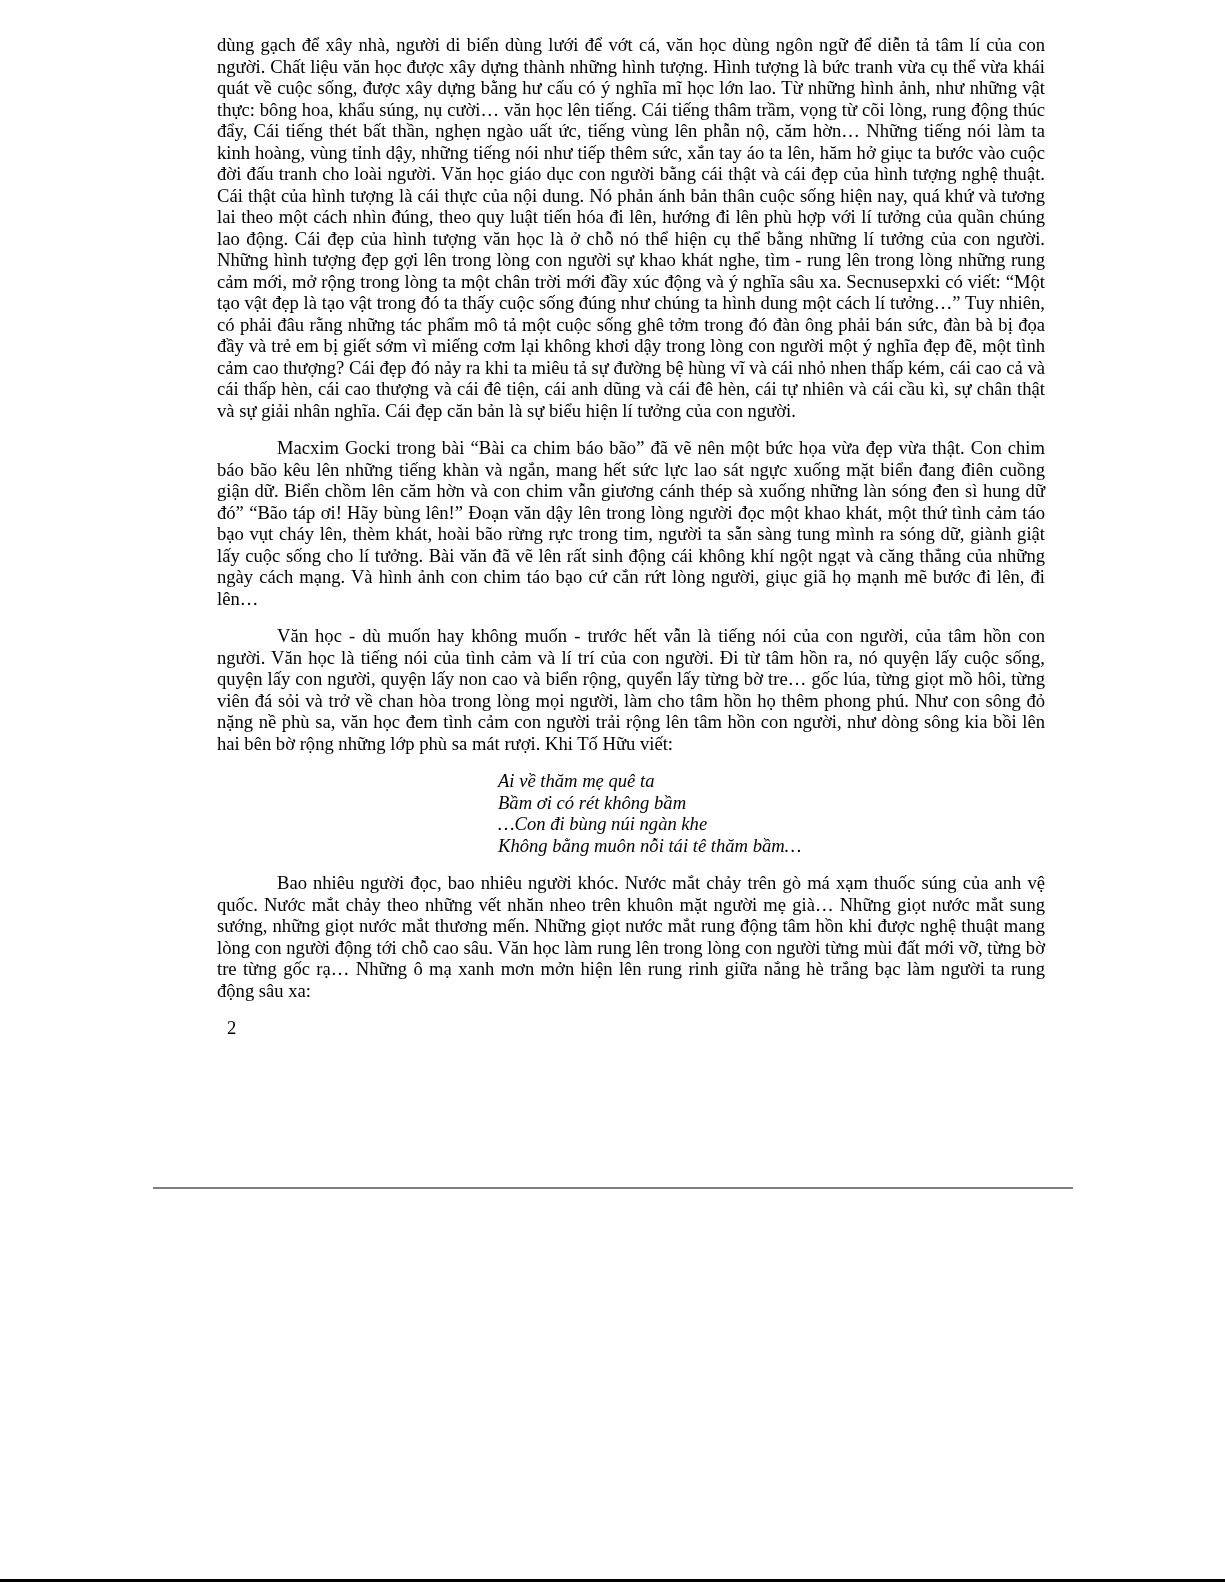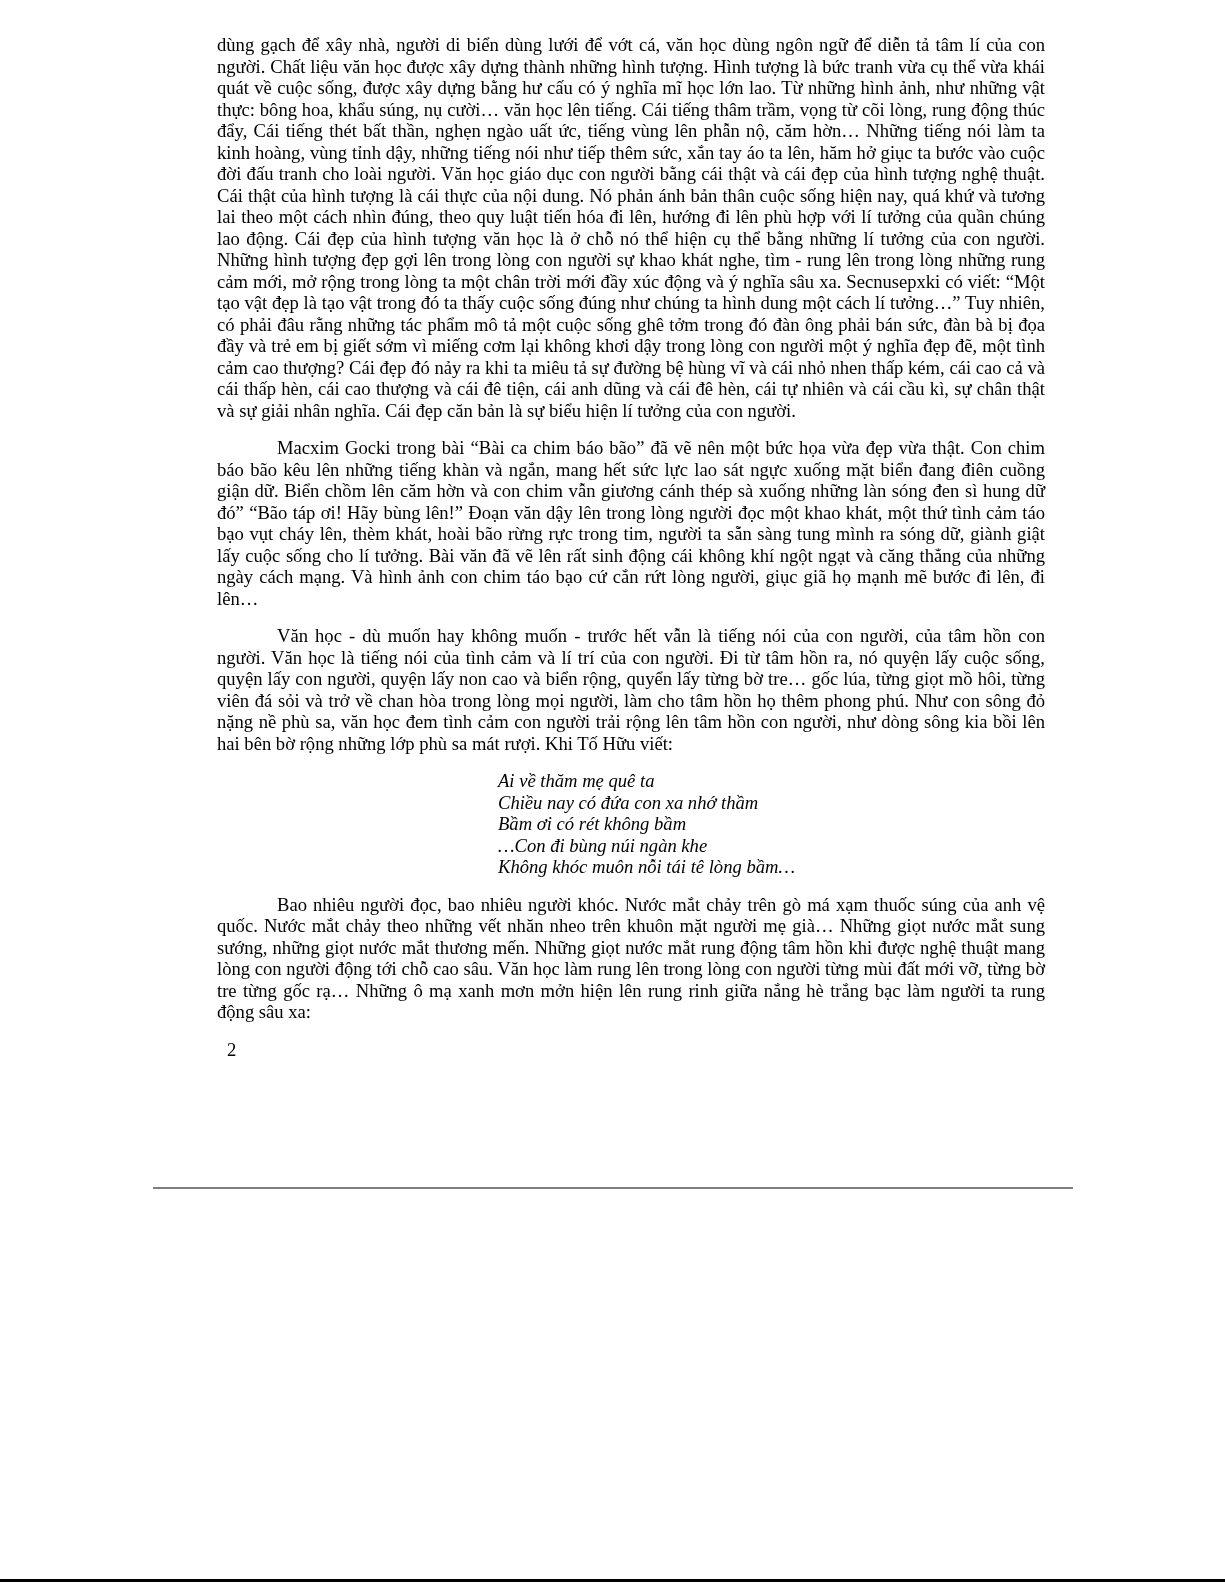--- a/index.html
+++ b/index.html
@@ -66,24 +66,23 @@
 <div class="text-block">
 
   <p class="para">dùng gạch để xây nhà, người di biển dùng lưới để vớt cá, văn học dùng ngôn ngữ để diễn tả tâm lí của con người. Chất liệu văn học được xây dựng thành những hình tượng. Hình tượng là bức tranh vừa cụ thể vừa khái quát về cuộc sống, được xây dựng bằng hư cấu có ý nghĩa mĩ học lớn lao. Từ những hình ảnh, như những vật thực: bông hoa, khẩu súng, nụ cười… văn học lên tiếng. Cái tiếng thâm trầm, vọng từ cõi lòng, rung động thúc đẩy, Cái tiếng thét bất thần, nghẹn ngào uất ức, tiếng vùng lên phẫn nộ, căm hờn… Những tiếng nói làm ta kinh hoàng, vùng tỉnh dậy, những tiếng nói như tiếp thêm sức, xắn tay áo ta lên, hăm hở giục ta bước vào cuộc đời đấu tranh cho loài người. Văn học giáo dục con người bằng cái thật và cái đẹp của hình tượng nghệ thuật. Cái thật của hình tượng là cái thực của nội dung. Nó phản ánh bản thân cuộc sống hiện nay, quá khứ và tương lai theo một cách nhìn đúng, theo quy luật tiến hóa đi lên, hướng đi lên phù hợp với lí tưởng của quần chúng lao động. Cái đẹp của hình tượng văn học là ở chỗ nó thể hiện cụ thể bằng những lí tưởng của con người. Những hình tượng đẹp gợi lên trong lòng con người sự khao khát nghe, tìm - rung lên trong lòng những rung cảm mới, mở rộng trong lòng ta một chân trời mới đầy xúc động và ý nghĩa sâu xa. Secnusepxki có viết: “Một tạo vật đẹp là tạo vật trong đó ta thấy cuộc sống đúng như chúng ta hình dung một cách lí tưởng…” Tuy nhiên, có phải đâu rằng những tác phẩm mô tả một cuộc sống ghê tởm trong đó đàn ông phải bán sức, đàn bà bị đọa đầy và trẻ em bị giết sớm vì miếng cơm lại không khơi dậy trong lòng con người một ý nghĩa đẹp đẽ, một tình cảm cao thượng? Cái đẹp đó nảy ra khi ta miêu tả sự đường bệ hùng vĩ và cái nhỏ nhen thấp kém, cái cao cả và cái thấp hèn, cái cao thượng và cái đê tiện, cái anh dũng và cái đê hèn, cái tự nhiên và cái cầu kì, sự chân thật và sự giải nhân nghĩa. Cái đẹp căn bản là sự biểu hiện lí tưởng của con người.</p>
 
   <p class="para indent">Macxim Gocki trong bài “Bài ca chim báo bão” đã vẽ nên một bức họa vừa đẹp vừa thật. Con chim báo bão kêu lên những tiếng khàn và ngắn, mang hết sức lực lao sát ngực xuống mặt biển đang điên cuồng giận dữ. Biển chồm lên căm hờn và con chim vẫn giương cánh thép sà xuống những làn sóng đen sì hung dữ đó” “Bão táp ơi! Hãy bùng lên!” Đoạn văn dậy lên trong lòng người đọc một khao khát, một thứ tình cảm táo bạo vụt cháy lên, thèm khát, hoài bão rừng rực trong tim, người ta sẵn sàng tung mình ra sóng dữ, giành giật lấy cuộc sống cho lí tưởng. Bài văn đã vẽ lên rất sinh động cái không khí ngột ngạt và căng thẳng của những ngày cách mạng. Và hình ảnh con chim táo bạo cứ cắn rứt lòng người, giục giã họ mạnh mẽ bước đi lên, đi lên…</p>
 
   <p class="para indent">Văn học - dù muốn hay không muốn - trước hết vẫn là tiếng nói của con người, của tâm hồn con người. Văn học là tiếng nói của tình cảm và lí trí của con người. Đi từ tâm hồn ra, nó quyện lấy cuộc sống, quyện lấy con người, quyện lấy non cao và biển rộng, quyển lấy từng bờ tre… gốc lúa, từng giọt mồ hôi, từng viên đá sỏi và trở về chan hòa trong lòng mọi người, làm cho tâm hồn họ thêm phong phú. Như con sông đỏ nặng nề phù sa, văn học đem tình cảm con người trải rộng lên tâm hồn con người, như dòng sông kia bồi lên hai bên bờ rộng những lớp phù sa mát rượi. Khi Tố Hữu viết:</p>
 
   <div class="poem">
     <div class="poem-line">Ai về thăm mẹ quê ta</div>
-    <div class="poem-line">Chiều nay có đứa con xa nhớ thầm</div>
     <div class="poem-line">Bầm ơi có rét không bầm</div>
     <div class="poem-line">…Con đi bùng núi ngàn khe</div>
-    <div class="poem-line">Không khóc muôn nỗi tái tê lòng bầm…</div>
+    <div class="poem-line">Không bằng muôn nỗi tái tê thăm bầm…</div>
   </div>
 
   <p class="para indent">Bao nhiêu người đọc, bao nhiêu người khóc. Nước mắt chảy trên gò má xạm thuốc súng của anh vệ quốc. Nước mắt chảy theo những vết nhăn nheo trên khuôn mặt người mẹ già… Những giọt nước mắt sung sướng, những giọt nước mắt thương mến. Những giọt nước mắt rung động tâm hồn khi được nghệ thuật mang lòng con người động tới chỗ cao sâu. Văn học làm rung lên trong lòng con người từng mùi đất mới vỡ, từng bờ tre từng gốc rạ… Những ô mạ xanh mơn mởn hiện lên rung rinh giữa nắng hè trắng bạc làm người ta rung động sâu xa:</p>
 
 
   <div class="page-number">2</div>
 
 </div>
 
 <div class="footer-rule"></div>

